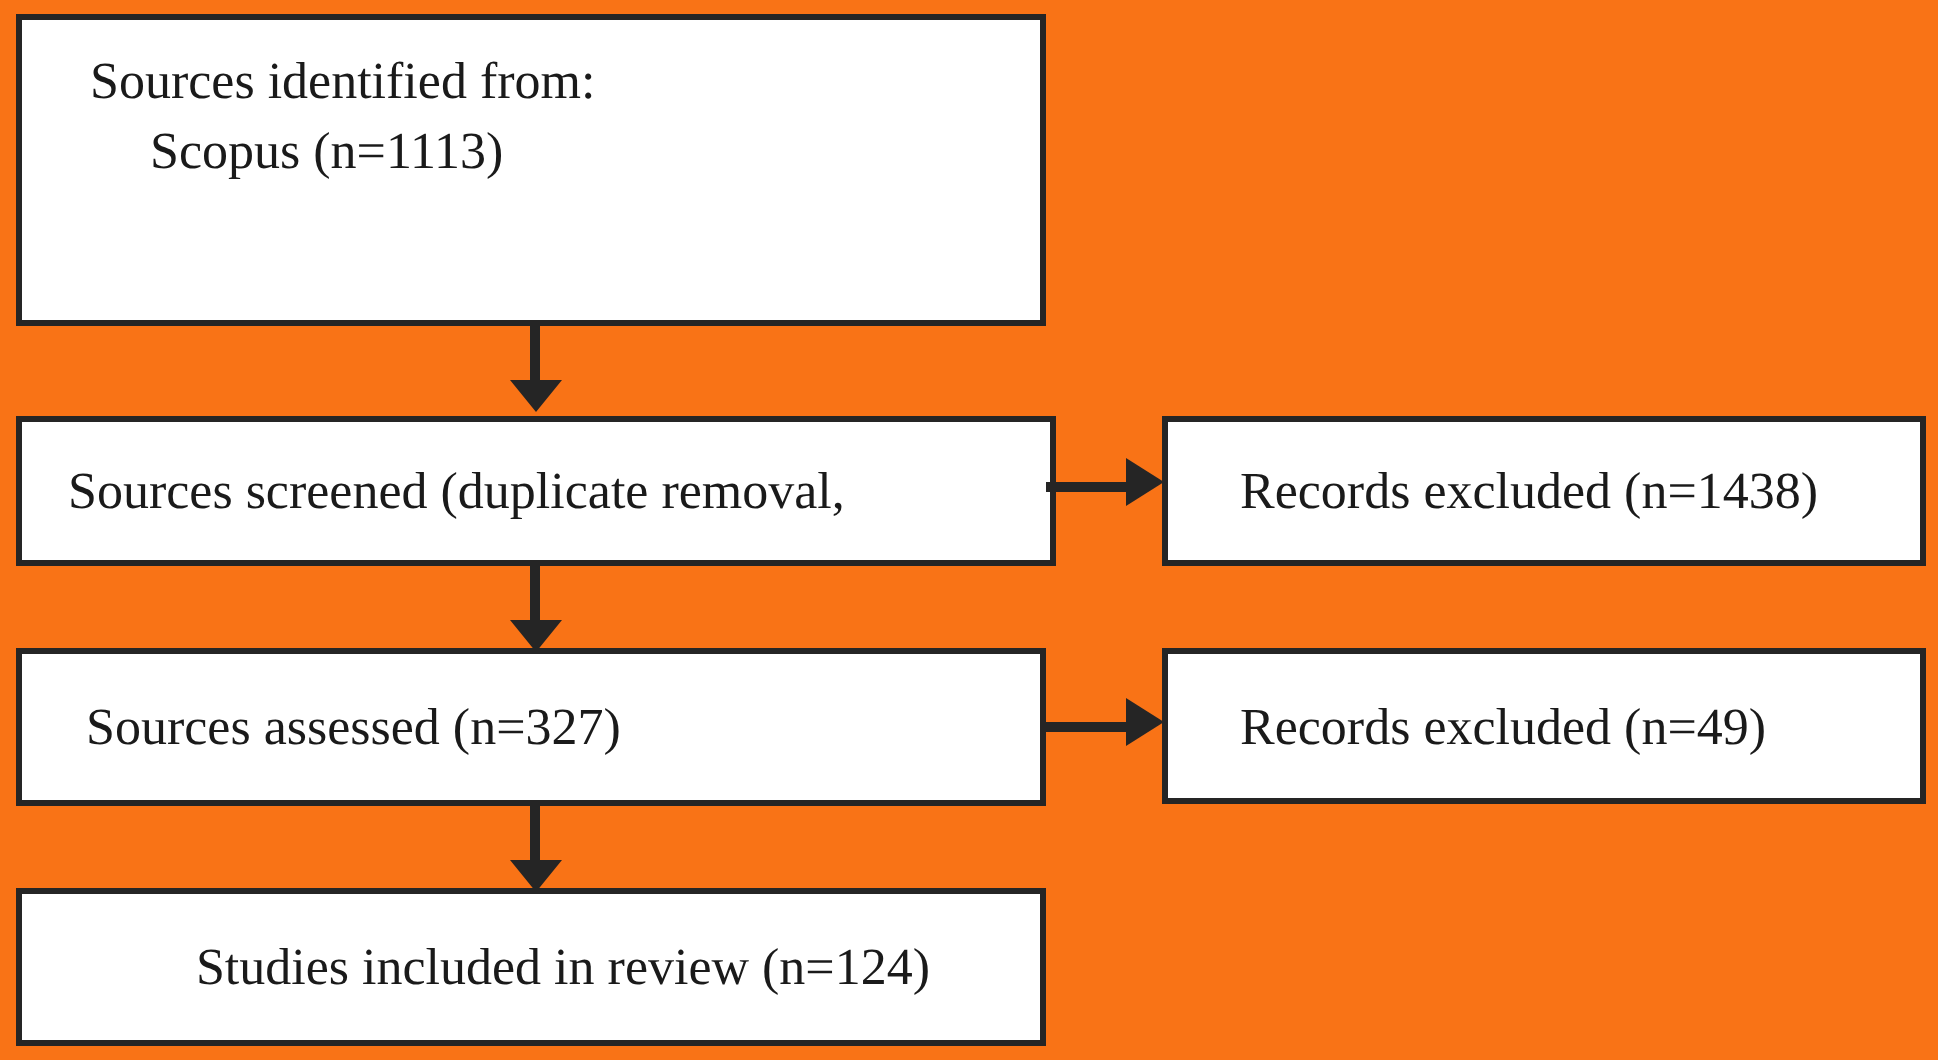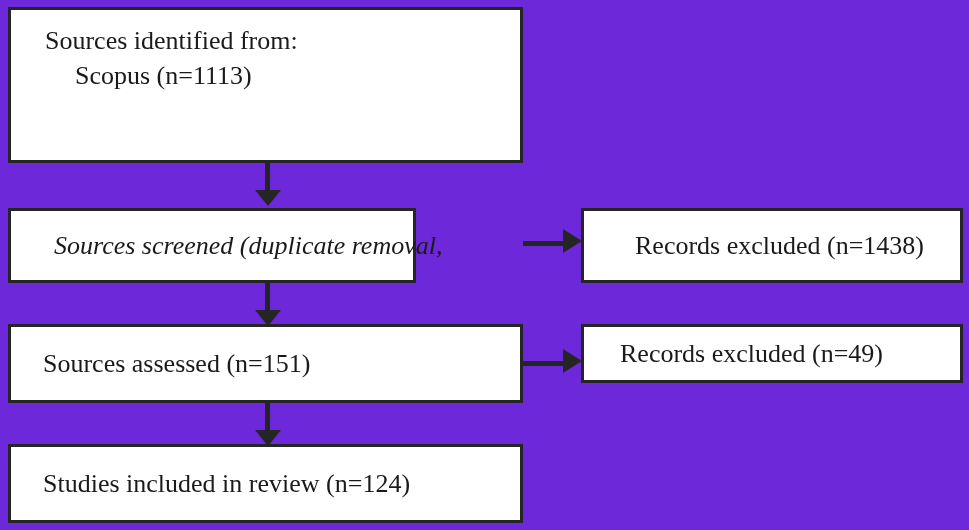--- a/index.html
+++ b/index.html
@@ -4,21 +4,21 @@
 <style>
   html, body {
     margin: 0;
     padding: 0;
     background: #ffffff;
   }
   #diagram-root {
     position: relative;
     width: 969px;
     height: 530px;
-    background: #6d28d9;
+    background: #f97316;
     font-family: "Liberation Serif", "DejaVu Serif", serif;
     color: #1a1a1a;
     overflow: hidden;
   }
   .flow-box {
     position: absolute;
     box-sizing: border-box;
     border: 3px solid #252525;
     background: #ffffff;
     display: flex;
@@ -41,54 +41,54 @@
     justify-content: flex-start;
     padding-top: 13px;
   }
   #box-identification .indent {
     padding-left: 30px;
   }
   
   #box-screened {
     left: 8px;
     top: 208px;
-    width: 408px;
+    width: 520px;
     height: 75px;
-    padding-left: 43px;
-    font-style: italic;
+    padding-left: 23px;
   }
   
   #box-assessed {
     left: 8px;
     top: 324px;
     width: 515px;
     height: 79px;
     padding-left: 32px;
   }
   
   #box-included {
     left: 8px;
     top: 444px;
     width: 515px;
     height: 79px;
     padding-left: 32px;
+    text-align: center;
   }
   
   #box-excluded-screening {
     left: 581px;
     top: 208px;
     width: 382px;
     height: 75px;
-    padding-left: 51px;
+    padding-left: 36px;
   }
   #box-excluded-assessment {
     left: 581px;
     top: 324px;
     width: 382px;
-    height: 59px;
+    height: 78px;
     padding-left: 36px;
   }
   
   .v-connector {
     position: absolute;
     left: 265px;
     width: 5px;
     background: #252525;
   }
   .v-arrowhead {
@@ -149,21 +149,21 @@
   <div class="h-arrowhead" id="h-arrow-1"></div>
 
   <div class="flow-box" id="box-excluded-screening">
     <div class="box-line">Records excluded (n=1438)</div>
   </div>
 
   <div class="v-connector" id="v-connector-2"></div>
   <div class="v-arrowhead" id="v-arrow-2"></div>
 
   <div class="flow-box" id="box-assessed">
-    <div class="box-line">Sources assessed (n=151)</div>
+    <div class="box-line">Sources assessed (n=327)</div>
   </div>
 
   <div class="h-connector" id="h-connector-2"></div>
   <div class="h-arrowhead" id="h-arrow-2"></div>
 
   <div class="flow-box" id="box-excluded-assessment">
     <div class="box-line">Records excluded (n=49)</div>
   </div>
 
   <div class="v-connector" id="v-connector-3"></div>

